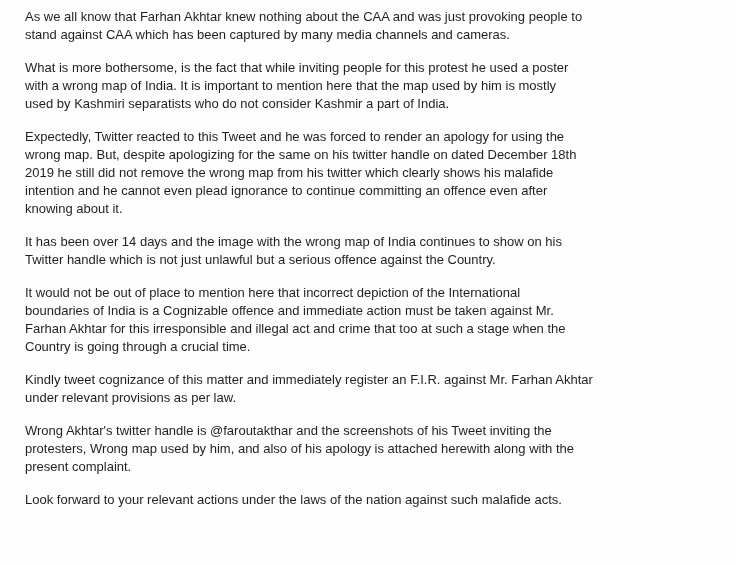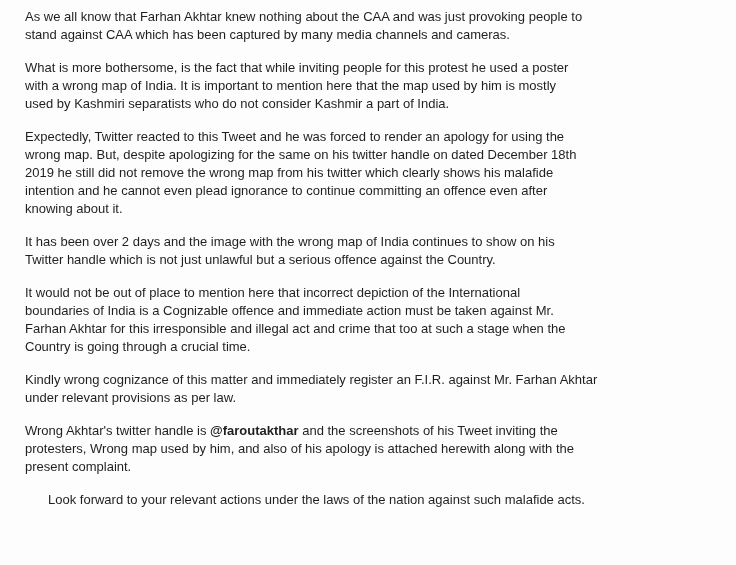--- a/index.html
+++ b/index.html
@@ -17,50 +17,50 @@
       font-size: 13px;
       line-height: 18px;
       color: #1f1f1f;
       background: #fdfdfd;
     }
     .para {
       white-space: pre-line;       
       margin-bottom: 15px;
       letter-spacing: 0px;
     }
-    .para:last-child { margin-bottom: 0; margin-left: 23px; }
-    .bold { font-weight: bold; }
+    .para:last-child { margin-bottom: 0; }
+    .bold { font-weight: normal; }
   </style>
 </head>
 <body>
 
 <div class="doc">
   <p class="para">As we all know that Farhan Akhtar knew nothing about the CAA and was just provoking people to
 stand against CAA which has been captured by many media channels and cameras.</p>
 
   <p class="para">What is more bothersome, is the fact that while inviting people for this protest he used a poster
 with a wrong map of India. It is important to mention here that the map used by him is mostly
 used by Kashmiri separatists who do not consider Kashmir a part of India.</p>
 
   <p class="para">Expectedly, Twitter reacted to this Tweet and he was forced to render an apology for using the
 wrong map. But, despite apologizing for the same on his twitter handle on dated December 18th
 2019 he still did not remove the wrong map from his twitter which clearly shows his malafide
 intention and he cannot even plead ignorance to continue committing an offence even after
 knowing about it.</p>
 
-  <p class="para">It has been over 2 days and the image with the wrong map of India continues to show on his
+  <p class="para">It has been over 14 days and the image with the wrong map of India continues to show on his
 Twitter handle which is not just unlawful but a serious offence against the Country.</p>
 
 
   <p class="para">It would not be out of place to mention here that incorrect depiction of the International
 boundaries of India is a Cognizable offence and immediate action must be taken against Mr.
 Farhan Akhtar for this irresponsible and illegal act and crime that too at such a stage when the
 Country is going through a crucial time.</p>
 
-  <p class="para">Kindly wrong cognizance of this matter and immediately register an F.I.R. against Mr. Farhan Akhtar
+  <p class="para">Kindly tweet cognizance of this matter and immediately register an F.I.R. against Mr. Farhan Akhtar
 under relevant provisions as per law.</p>
 
   <p class="para"><span>Wrong Akhtar's twitter handle is </span><span class="bold">@faroutakthar</span><span> and the screenshots of his Tweet inviting the
 protesters, Wrong map used by him, and also of his apology is attached herewith along with the
 present complaint.</span></p>
 
   <p class="para">Look forward to your relevant actions under the laws of the nation against such malafide acts.</p>
 </div>
 
 </body></html>

